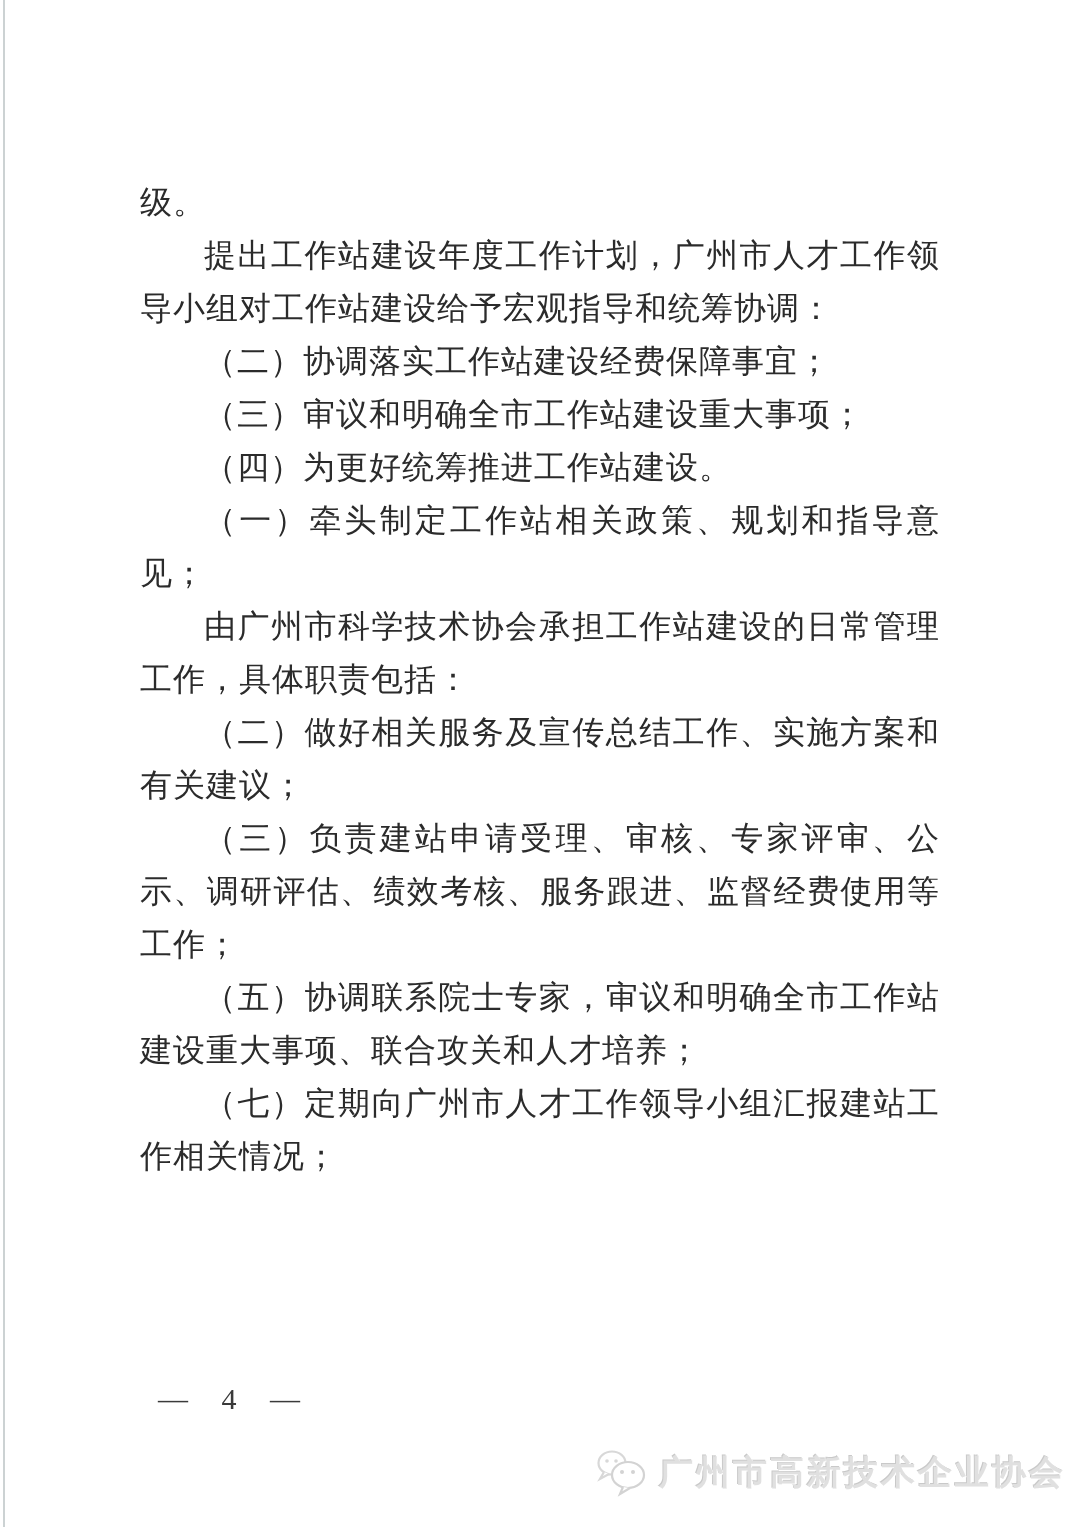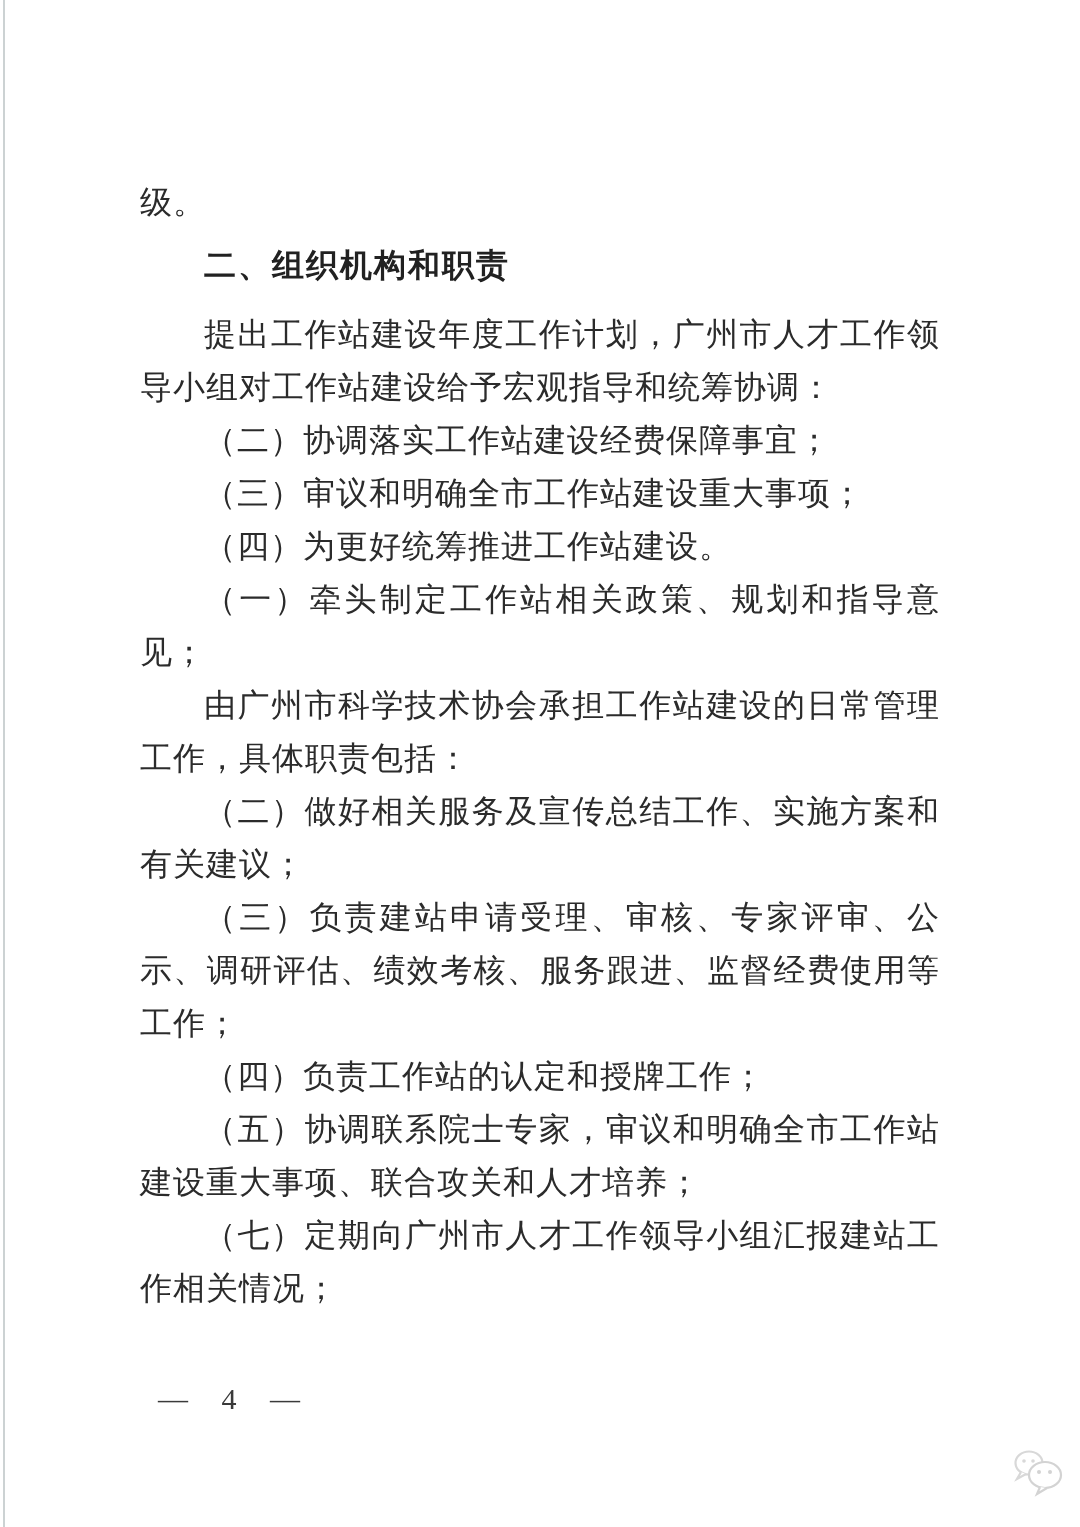--- a/index.html
+++ b/index.html
@@ -80,30 +80,28 @@
   }
 </style>
 </head>
 <body>
 
 <div class="page">
   <div class="left-border"></div>
 
   <div class="content">
       <p class="para continuation">级。</p>
-      <p class="para heading">二、组织机构和职责</p>
       <p class="para body">提出工作站建设年度工作计划，广州市人才工作领导小组对工作站建设给予宏观指导和统筹协调：</p>
       <p class="para body">（二）协调落实工作站建设经费保障事宜；</p>
       <p class="para body">（三）审议和明确全市工作站建设重大事项；</p>
       <p class="para body">（四）为更好统筹推进工作站建设。</p>
       <p class="para body">（一）牵头制定工作站相关政策、规划和指导意见；</p>
       <p class="para body">由广州市科学技术协会承担工作站建设的日常管理工作，具体职责包括：</p>
       <p class="para body">（二）做好相关服务及宣传总结工作、实施方案和有关建议；</p>
       <p class="para body">（三）负责建站申请受理、审核、专家评审、公示、调研评估、绩效考核、服务跟进、监督经费使用等工作；</p>
-      <p class="para body">（四）负责工作站的认定和授牌工作；</p>
       <p class="para body">（五）协调联系院士专家，审议和明确全市工作站建设重大事项、联合攻关和人才培养；</p>
       <p class="para body">（七）定期向广州市人才工作领导小组汇报建站工作相关情况；</p>
     </div>
 
   <div class="page-number">— 4 —</div>
 
   <div class="watermark">
     <span>
       <svg class="wechat-icon" width="54" height="50" viewBox="0 0 54 50">
         <g fill="none" stroke="#d8d8d8" stroke-width="2.2">
@@ -113,14 +111,15 @@
         <circle cx="12" cy="13" r="1.8" fill="#d8d8d8"></circle>
         <circle cx="21" cy="13" r="1.8" fill="#d8d8d8"></circle>
         <g fill="none" stroke="#d3d3d3" stroke-width="2.2">
           <ellipse cx="33" cy="27" rx="16" ry="13" fill="#ffffff"></ellipse>
           <path d="M28 39 L25 46 L35 40" fill="#ffffff"></path>
         </g>
         <circle cx="27" cy="24" r="2" fill="#d3d3d3"></circle>
         <circle cx="38" cy="24" r="2" fill="#d3d3d3"></circle>
       </svg>
     </span>
+    <span class="watermark-text">广州市高新技术企业协会</span>
   </div>
 </div>
 
 </body></html>

